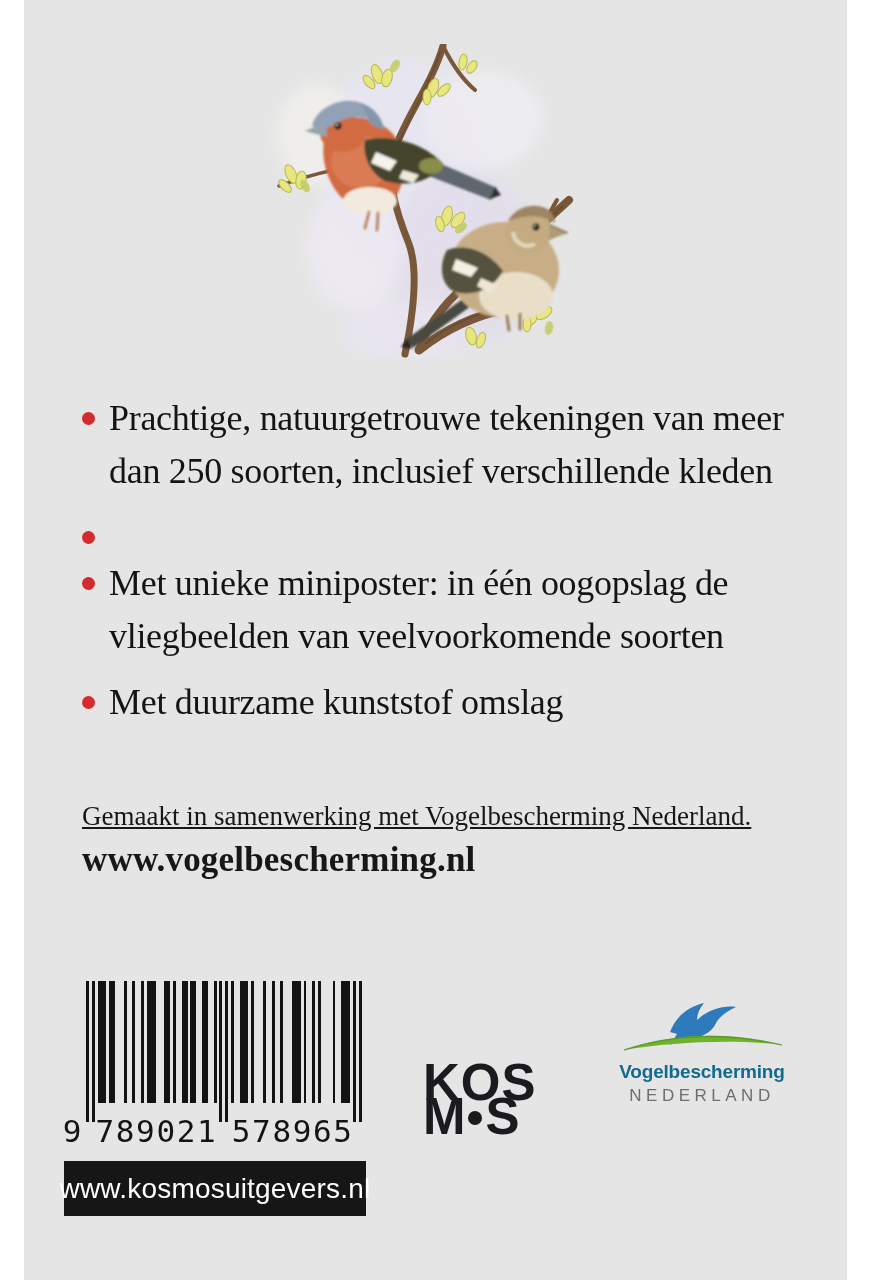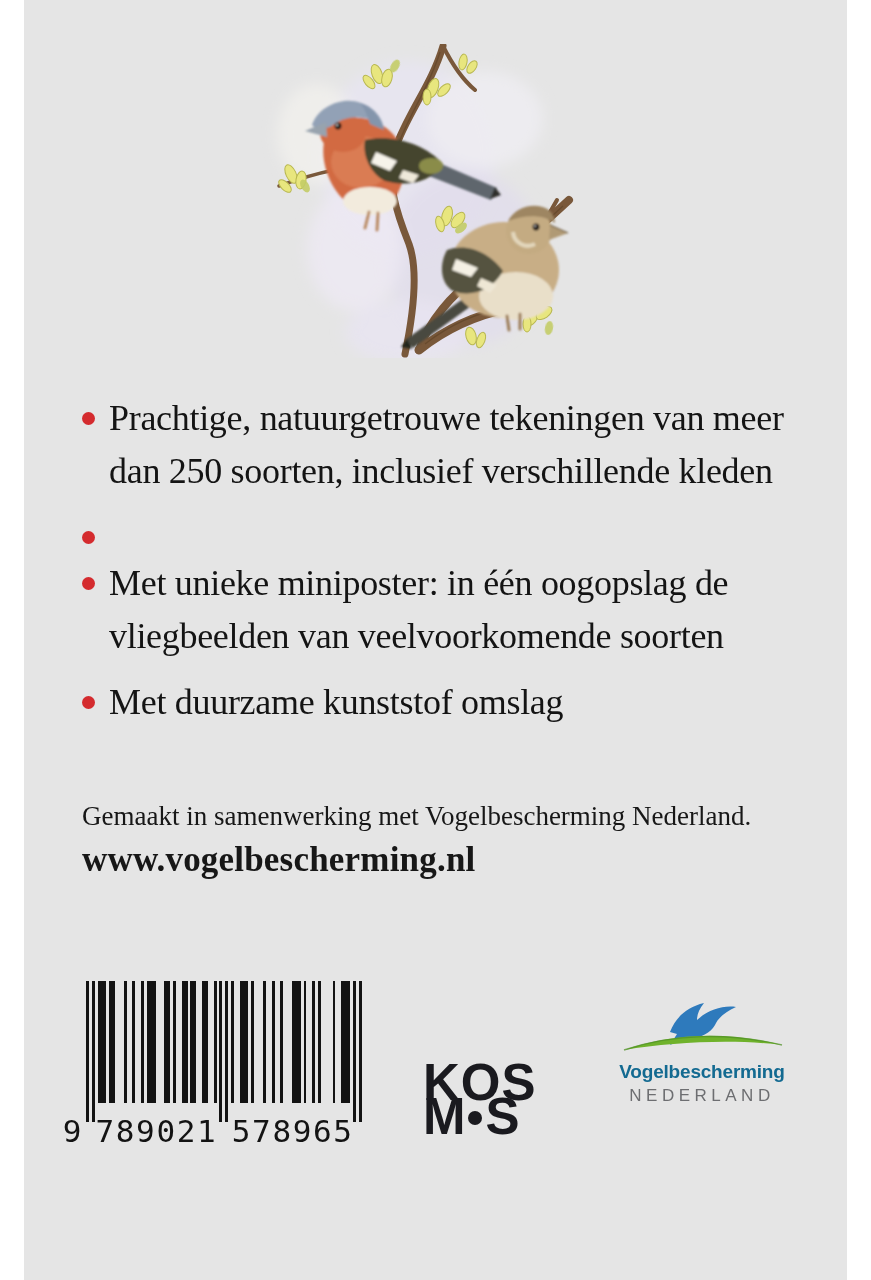--- a/index.html
+++ b/index.html
@@ -14,21 +14,21 @@
   .bullets{position:absolute;left:58px;top:392px;width:800px;list-style:none;margin:0;padding:0;}
   .bullet{display:flex;align-items:flex-start;margin:0 0 13px 0;}
   .dot{flex:none;width:13px;height:13px;border-radius:50%;margin:20px 14px 0 0;}
   .ftext{
     font-family:"Liberation Serif","DejaVu Serif",serif;
     font-size:36px;line-height:53px;color:#141414;white-space:pre;
     letter-spacing:-0.3px;
   }
   
   .note{position:absolute;left:58px;top:799px;font-family:"Liberation Serif","DejaVu Serif",serif;color:#171717;}
-  .note-line1{font-size:27px;line-height:34px;}
+  .note-line1{font-size:27px;line-height:34px;text-decoration:underline;}
   .note-line2{font-size:35px;line-height:34px;font-weight:bold;margin-top:10px;letter-spacing:0.2px;}
   
   .barcode{position:absolute;left:36px;top:981px;}
   #barcode-svg rect{fill:#131313;}
   #barcode-svg text{
     font-family:"DejaVu Sans Mono","Liberation Mono",monospace;
     font-size:31px;fill:#131313;text-anchor:middle;
   }
   
   .urlbar{
@@ -234,20 +234,23 @@
         <text x="146.3" y="161">1</text>
         <text x="181.2" y="161">5</text>
         <text x="201.4" y="161">7</text>
         <text x="221.8" y="161">8</text>
         <text x="242.0" y="161">9</text>
         <text x="262.4" y="161">6</text>
         <text x="282.6" y="161">5</text>
       </svg>
   </div>
 
+  <div class="urlbar">
+    <span class="urlbar-text">www.kosmosuitgevers.nl</span>
+  </div>
 
   <div class="kosmos">
     <div class="kosmos-line1">KOS</div>
     <div class="kosmos-line2">
       <span>M</span>
       <span class="kdot"></span>
       <span>S</span>
     </div>
   </div>
 

